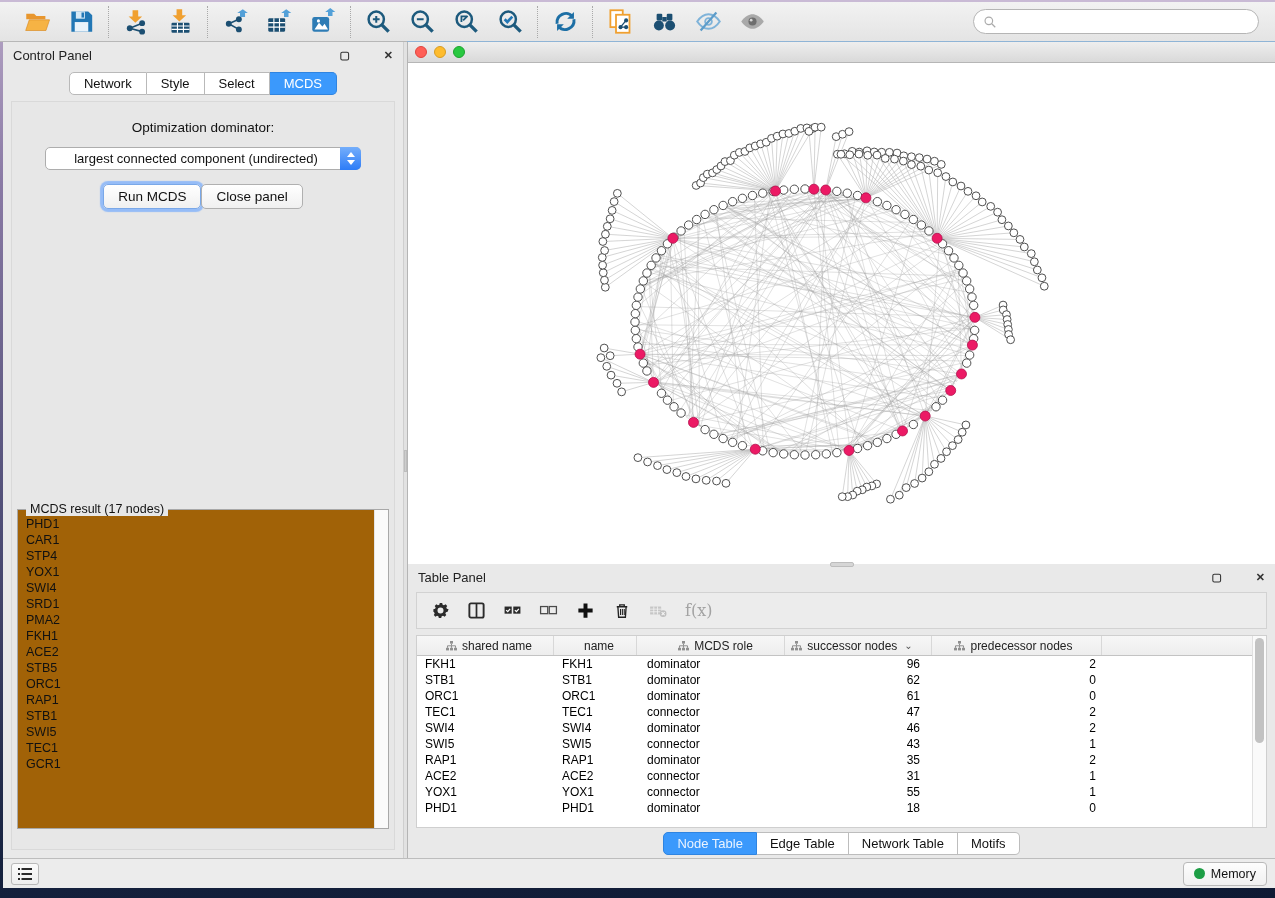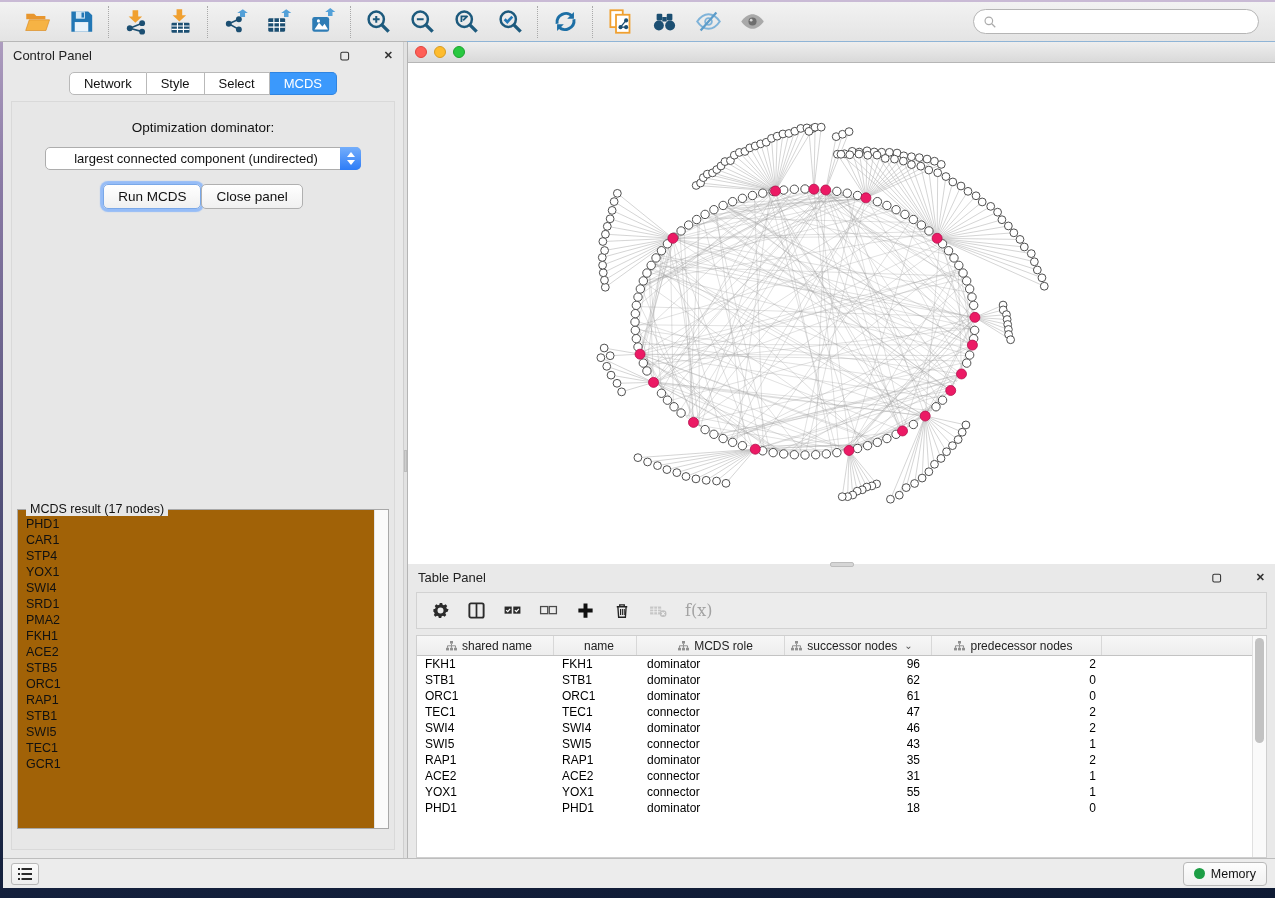--- a/index.html
+++ b/index.html
@@ -1157,20 +1157,26 @@
                 <div class="tcell c3">18</div>
                 <div class="tcell c4">0</div>
                 <div class="tcell c5"></div>
               </div>
             </div>
         </div>
         <div class="t-scroll">
             <div class="t-thumb"></div>
           </div>
       </div>
+      <div class="table-tabs">
+        <div class="t-tab active">Node Table</div>
+        <div class="t-tab">Edge Table</div>
+        <div class="t-tab">Network Table</div>
+        <div class="t-tab">Motifs</div>
+      </div>
     </div>
   </div>
 </div>
 
 <div class="statusbar">
   <div class="list-btn">
     <svg width="14" height="12" viewBox="0 0 14 12">
         <g fill="#2b2b2b">
           <rect x="0" y="0" width="2" height="2"></rect>
           <rect x="3.5" y="0" width="10.5" height="2"></rect>

